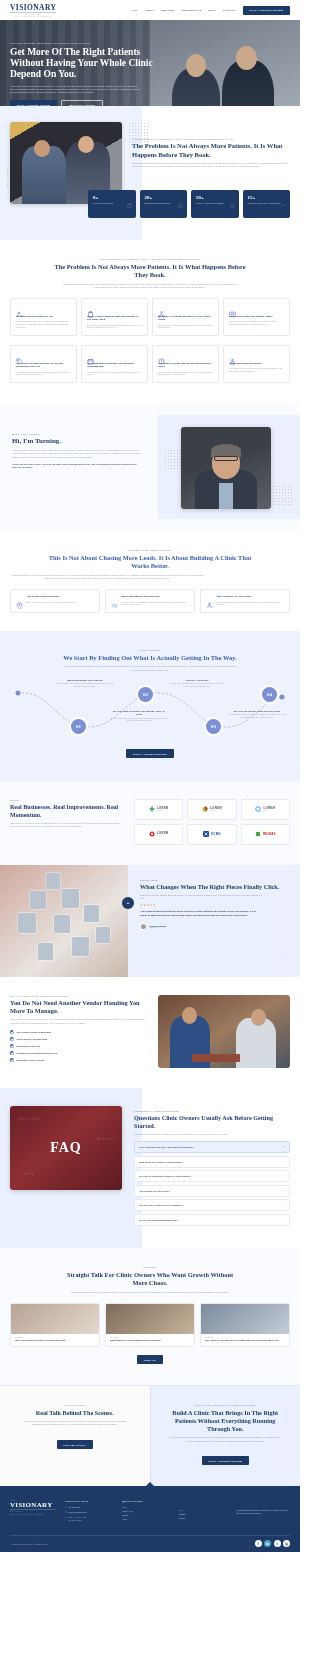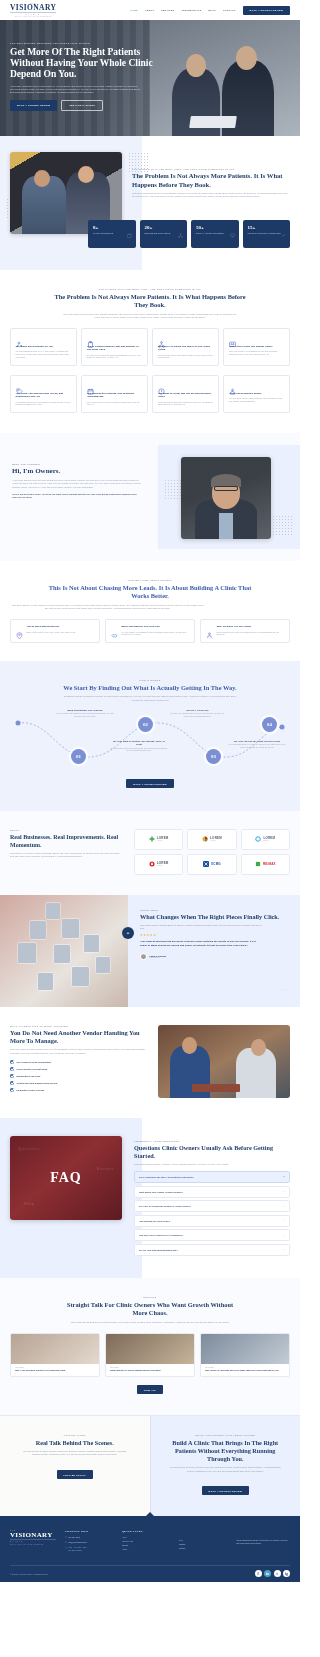--- a/index.html
+++ b/index.html
@@ -15,21 +15,21 @@
   .topbar{height:20px;background:#fff;display:flex;align-items:center;padding:0 10px;justify-content:space-between;}
   .logo{line-height:1;text-align:center;}
   .logo .l1{font-size:1.7px;letter-spacing:1.2px;color:#5c6880;}
   .logo .l2{font-family:"Liberation Serif",serif;font-size:7.5px;letter-spacing:.4px;color:#1d3a66;font-weight:700;}
   .logo .l3{font-size:1.6px;letter-spacing:1.6px;color:#7c8699;border-top:.3px solid #c3cad8;padding-top:.6px;margin-top:.4px;}
   .logo .l4{font-size:1.3px;letter-spacing:.5px;color:#a8b0c0;margin-top:.5px;}
   nav{display:flex;align-items:center;gap:7px;}
   nav a{font-size:2.2px;letter-spacing:.3px;text-transform:uppercase;color:#4a5670;text-decoration:none;font-weight:700;}
   nav a.active{color:#4fa3c7;}
   
-  .hero{position:relative;height:116px;background:linear-gradient(105deg,#3d4654 0%,#4d5663 38%,#737c88 62%,#9aa3ad 100%);overflow:hidden;}
+  .hero{position:relative;height:86px;background:linear-gradient(105deg,#3d4654 0%,#4d5663 38%,#737c88 62%,#9aa3ad 100%);overflow:hidden;}
   .hero::before{content:"";position:absolute;inset:0;background:
      repeating-linear-gradient(90deg,rgba(0,0,0,.18) 0 6px,rgba(255,255,255,.05) 6px 13px);opacity:.5;}
   .hero-people{position:absolute;right:0;top:0;width:150px;height:122px;
      background:radial-gradient(ellipse at 32% 42%,#c9a98e 0 9px,transparent 10px),
                 radial-gradient(ellipse at 66% 36%,#caa88c 0 10px,transparent 11px),
                 linear-gradient(160deg,#6f7884,#aeb6bf);}
   .hero-fig{position:absolute;bottom:0;border-radius:40% 40% 0 0;}
   .fig-a{left:22px;bottom:0;width:48px;height:74px;background:linear-gradient(#2d3748,#404b5e);}
   .fig-b{left:72px;bottom:0;width:52px;height:82px;background:linear-gradient(#1f2836,#333d4d);}
   .fig-head{position:absolute;border-radius:50%;background:#caa88c;}
@@ -370,21 +370,21 @@
       <h3>You've Been Burned Before</h3>
       <p>You Have Been Handed Agency Promises, Vague Reporting, And No Real Change. That Is Exhausting.</p>
     </div>
   </div>
 </section>
 
 <section class="s4">
   <div class="rbg"></div>
   <div class="left">
     <div class="eyebrow">MEET THE FOUNDER</div>
-    <h2>Hi, I'm Owners.</h2>
+    <h2>Hi, I'm Turning.</h2>
     <p class="tiny" style="margin-bottom:4px;">I Help Clinic Owners Figure Out Why Growth Still Feels Heavier Than It Should And What To Fix First. So The Business Stops Leaning So Heavily On Them. The Goal Is Not To Hand You More Things To Manage. The Goal Is To Help Your Clinic Attract Better Fit Patients, Support Stronger Pricing, And Grow In A Way That Feels Lighter, Cleaner, And More Sustainable.</p>
     <p class="tiny" style="color:#4a5875;font-weight:700;">You Do Not Need More Noise. You Need The Right Pieces Working Together So Your Clinic Builds Trust Before Someone Even Picks Up The Phone.</p>
   </div>
   <div class="right">
     <div class="dots" style="left:12px;top:26px;"></div>
     <div class="pf">
       <div class="body"></div>
         <div class="shirt"></div>
         <div class="head"></div>
         <div class="hair"></div>

